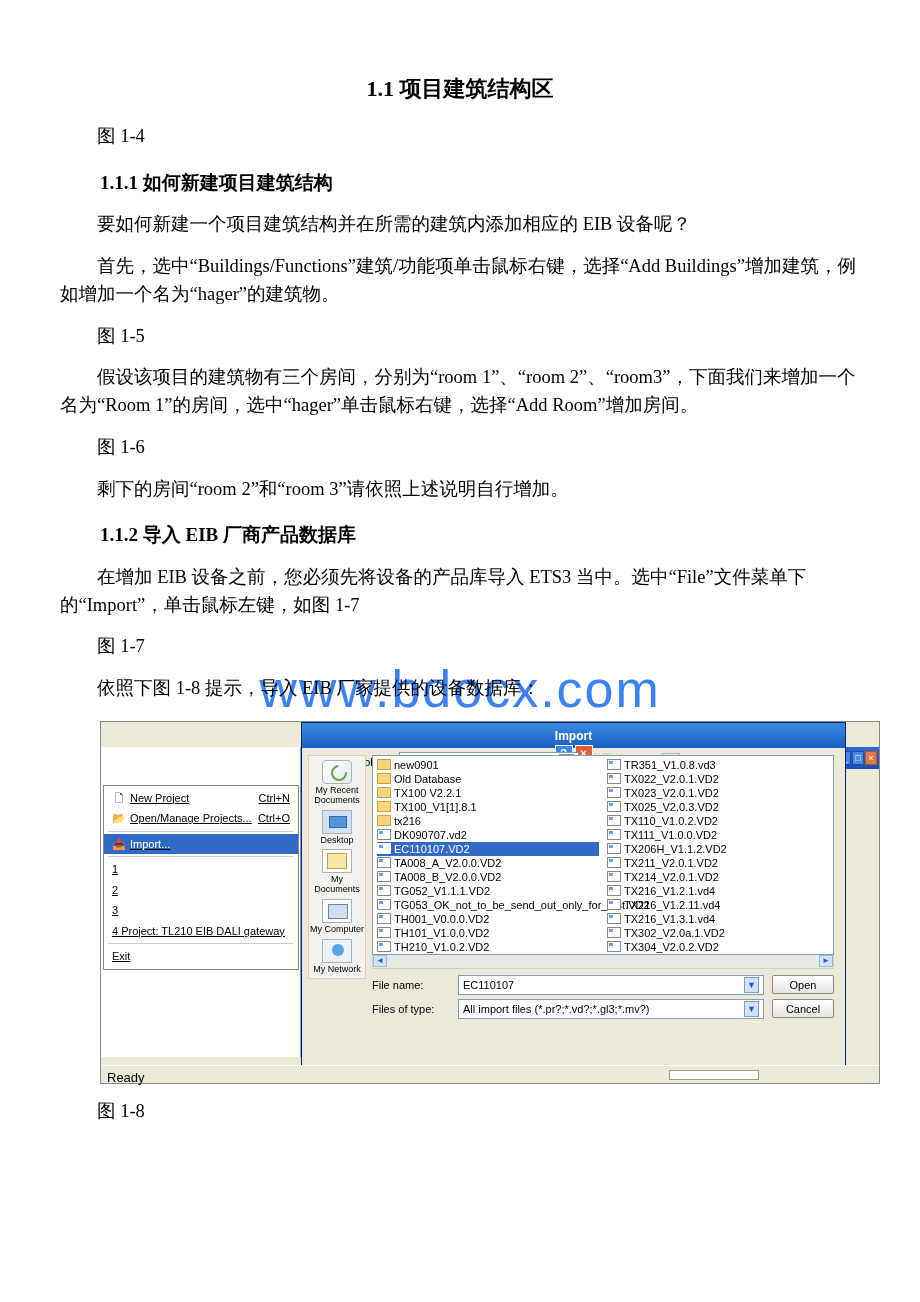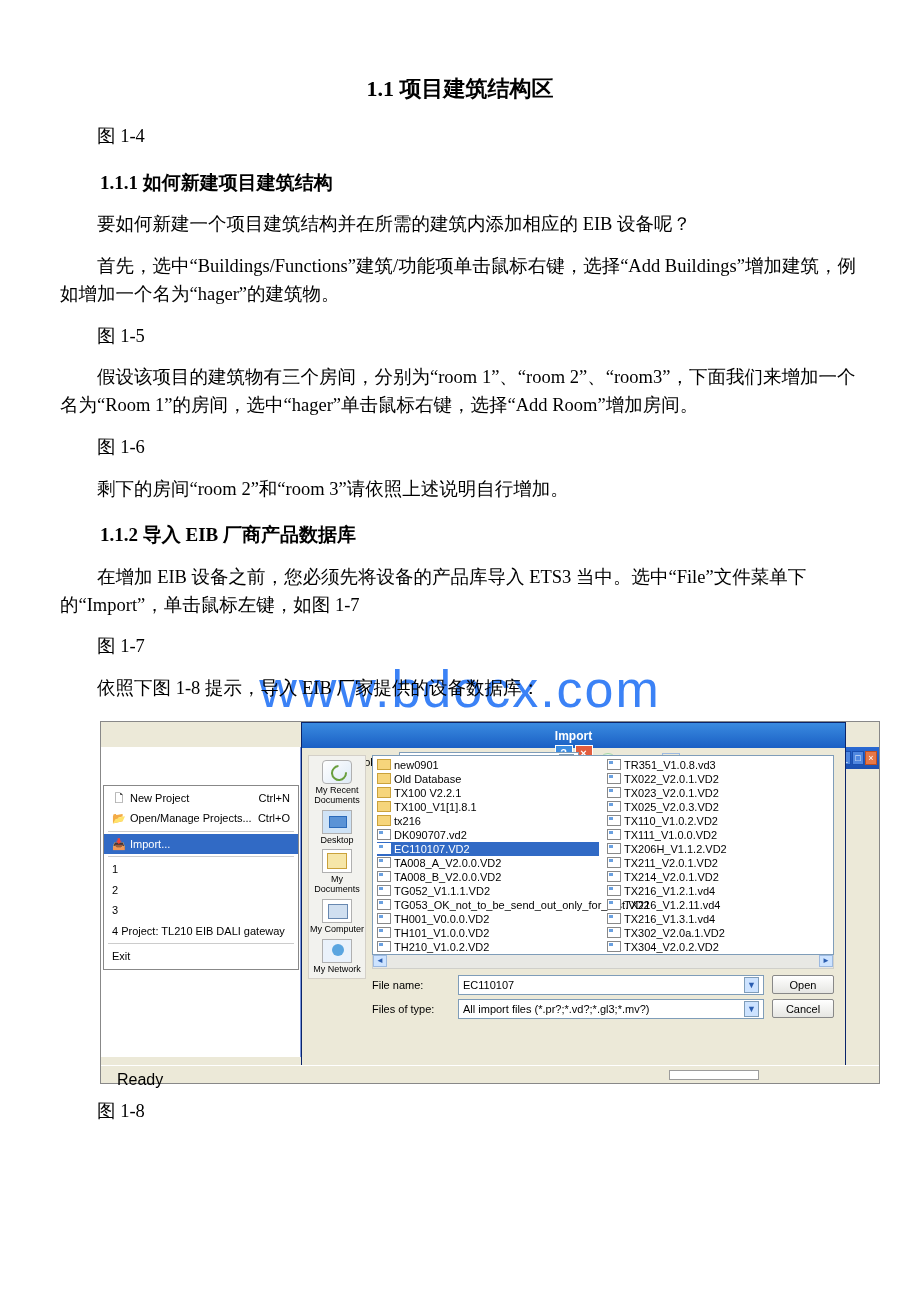--- a/index.html
+++ b/index.html
@@ -57,29 +57,29 @@
     display:inline-block; width:12px; height:12px; background:#c0d4ff; border:1px solid #fff; margin-right:4px; vertical-align:middle;
   }
   .menubar {
     position:absolute; top:45px; left:0; width:200px; height:18px;
     background:#ece9d8; padding:2px 6px; font-size:11px;
   }
   .menubar span { margin-right:9px; }
   .menubar span u { text-decoration: underline; }
   .filemenu {
     position:absolute; top:63px; left:2px; width:196px;
-    background:#fff; border:1px solid #888; padding:2px 0;
+    background:#fff; border:1px solid #888; padding:2px 0;text-decoration:underline;
   }
   .filemenu .row { padding:2px 8px; display:flex; justify-content:space-between; font-size:11px; }
   .filemenu .row.sel { background:#316ac5; color:#fff; }
   .filemenu .sep { border-top:1px solid #ccc; margin:2px 4px; }
   .filemenu .icon { display:inline-block; width:14px; margin-right:4px; text-align:center; }
   .ready {
     position:absolute; bottom:0; left:0; width:100%; height:18px;
-    background:#ece9d8; border-top:1px solid #fff; padding:2px 16px; font-size:16px;
+    background:#ece9d8; border-top:1px solid #fff; padding:2px 6px; font-size:13px;
   }
   .ready .prog { position:absolute; right:120px; bottom:3px; width:90px; height:10px; border:1px solid #9c9c9c; background:#fff; }
   
   .win-right {
     position:absolute; top:25px; right:0; width:40px; height:22px;
     background:linear-gradient(180deg,#2a6ad3,#1a4fb0);
     display:flex; justify-content:flex-end; align-items:center; padding-right:2px; gap:1px;
   }
   .win-right .wbtn { width:16px; height:14px; background:#4f87e0; border:1px solid #1a4fb0; color:#fff; font-size:9px; text-align:center; line-height:12px;}
   .win-right .wbtn.cx { background:#e67848; border-color:#c04f1f;}

